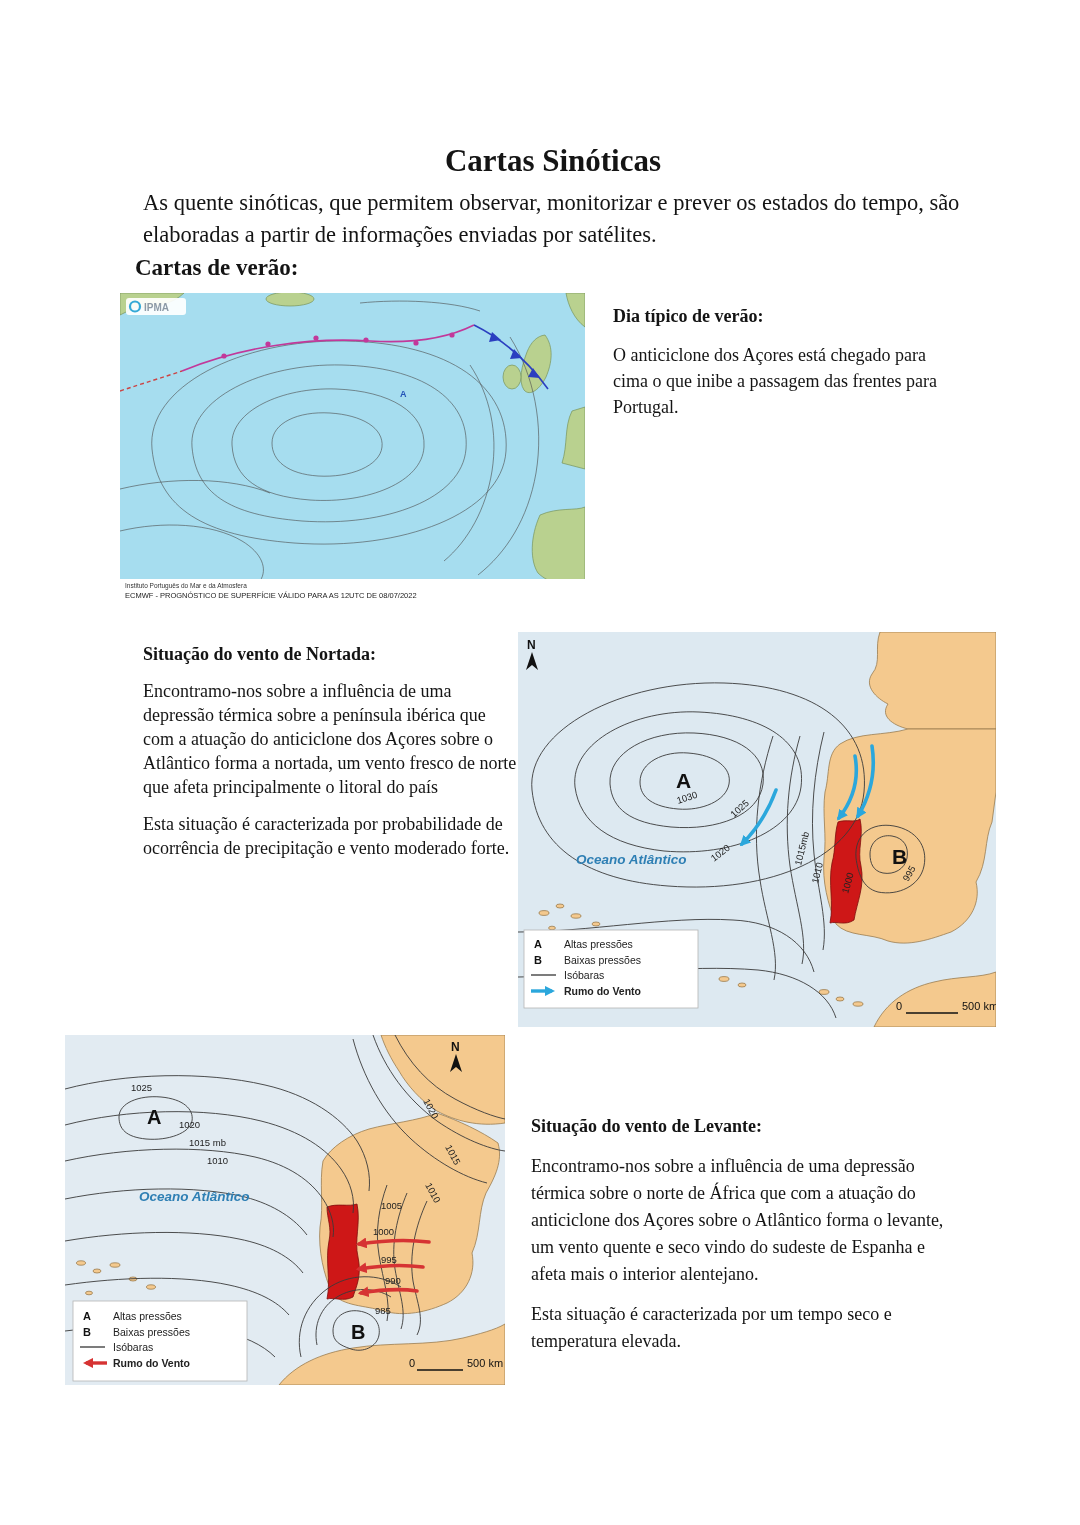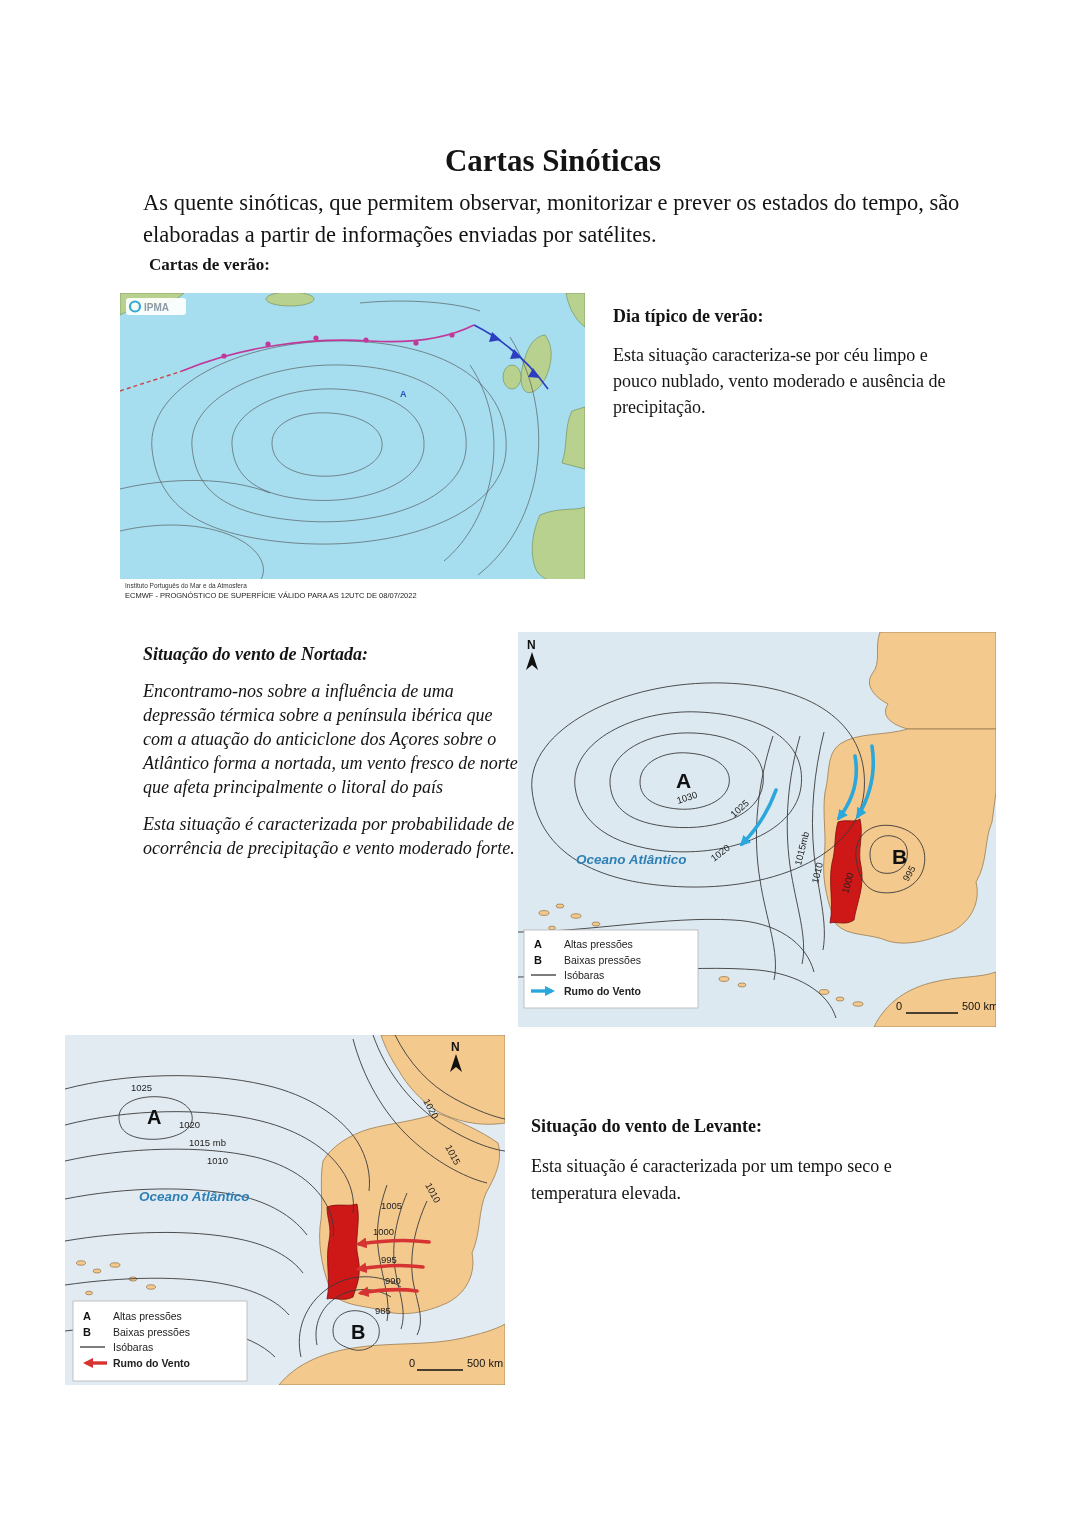--- a/index.html
+++ b/index.html
@@ -17,30 +17,30 @@
   h1, h2, h3, p { margin: 13px; }
   .title {
     position: absolute; left: 0; top: 130px; width: 100%;
     text-align: center; font-size: 31px; font-weight: 700;
   }
   .intro {
     position: absolute; left: 130px; top: 174px; width: 840px;
     font-size: 22.5px; line-height: 1.42;
   }
   .section-heading {
-    position: absolute; left: 136px; top: 242px;
-    font-size: 17px; font-weight: 700;
+    position: absolute; left: 122px; top: 242px;
+    font-size: 23px; font-weight: 700;
   }
   .figure { position: absolute; }
   .fig-map1 { left: 120px; top: 293px; width: 465px; height: 312px; }
   .fig-map2 { left: 518px; top: 632px; width: 478px; height: 395px; }
   .fig-map3 { left: 65px;  top: 1035px; width: 440px; height: 350px; }
   .text-block { position: absolute; font-size: 18px; }
   .typical  { left: 600px; top: 290px;  width: 376px; line-height: 1.45; }
-  .nortada  { left: 130px; top: 630px;  width: 402px; line-height: 1.33; font-style: italic; }
+  .nortada  { left: 130px; top: 630px;  width: 402px; line-height: 1.33; }
   .levante  { left: 518px; top: 1100px; width: 458px; line-height: 1.5; }
   .block-heading { font-weight: 700; font-size: inherit; }
   svg { display: block; width: 100%; height: 100%; }
   svg text { font-family: "Liberation Sans", sans-serif; }
 </style>
 </head>
 <body>
 
 <div class="page">
 
@@ -97,21 +97,21 @@
       <g>
         <rect x="0" y="286" width="465" height="26" fill="#ffffff"></rect>
         <text x="5" y="295" font-size="6.5" fill="#333333">Instituto Português do Mar e da Atmosfera</text>
         <text x="5" y="305" font-size="7.5" fill="#222222">ECMWF - PROGNÓSTICO DE SUPERFÍCIE VÁLIDO PARA AS 12UTC DE 08/07/2022</text>
       </g>
     </svg>
   </div>
 
   <section class="text-block typical">
     <h3 class="block-heading">Dia típico de verão:</h3>
-    <p>Esta situação caracteriza-se por céu limpo e pouco nublado, vento moderado e ausência de precipitação.</p>
+    <p>O anticiclone dos Açores está chegado para cima o que inibe a passagem das frentes para Portugal.</p>
   </section>
 
   <section class="text-block nortada">
     <h3 class="block-heading">Situação do vento de Nortada:</h3>
     <p>Encontramo-nos sobre a influência de uma depressão térmica sobre a península ibérica que com a atuação do anticiclone dos Açores sobre o Atlântico forma a nortada, um vento fresco de norte que afeta principalmente o litoral do país</p>
     <p>Esta situação é caracterizada por probabilidade de ocorrência de precipitação e vento moderado forte.</p>
   </section>
 
   <div class="figure fig-map2">
     <svg viewBox="0 0 478 395">
@@ -276,16 +276,17 @@
       <g fill="#111">
         <text x="344" y="332" font-size="11">0</text>
         <line x1="352" y1="335" x2="398" y2="335" stroke="#111" stroke-width="1.6"></line>
         <text x="402" y="332" font-size="11">500 km</text>
       </g>
     </svg>
   </div>
 
   <section class="text-block levante">
     <h3 class="block-heading">Situação do vento de Levante:</h3>
+    <p>Encontramo-nos sobre a influência de uma depressão térmica sobre o norte de África que com a atuação do anticiclone dos Açores sobre o Atlântico forma o levante, um vento quente e seco vindo do sudeste de Espanha e afeta mais o interior alentejano.</p>
     <p>Esta situação é caracterizada por um tempo seco e temperatura elevada.</p>
   </section>
 
 </div>
 
 </body></html>

